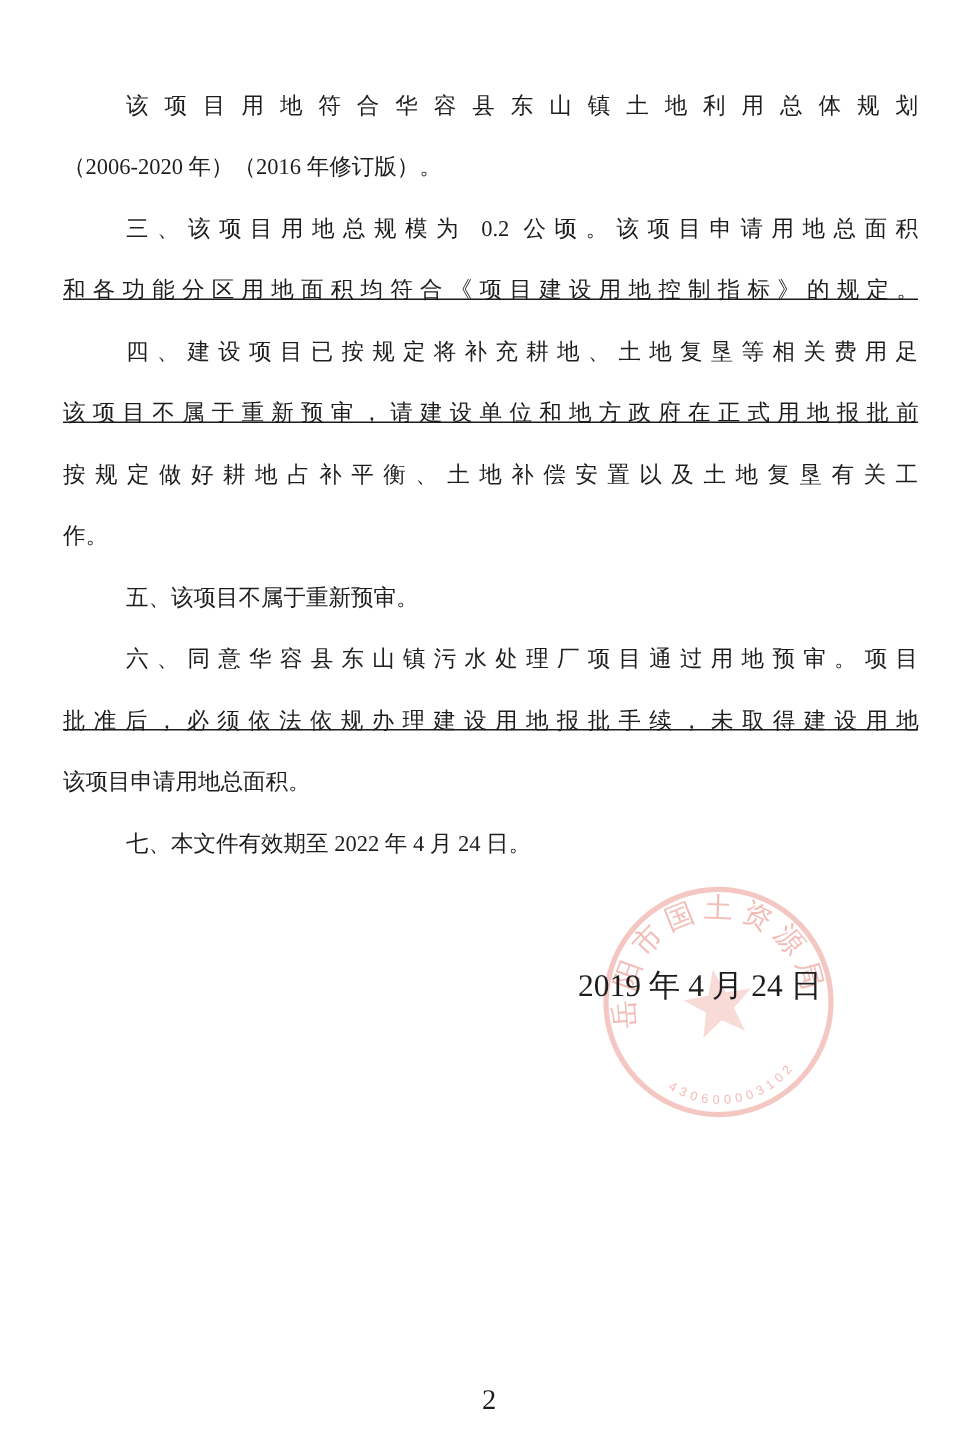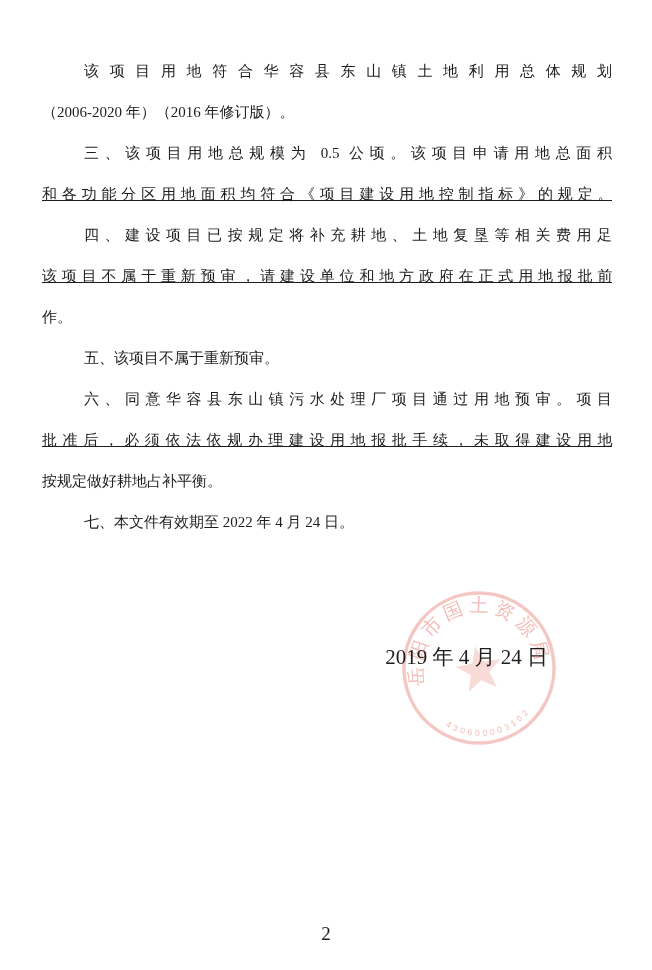--- a/index.html
+++ b/index.html
@@ -65,29 +65,30 @@
   }
 </style>
 </head>
 <body>
 
 <div class="page">
 
   <div class="text-block">
     <div class="ln ind just">该项目用地符合华容县东山镇土地利用总体规划</div>
     <div class="ln">（2006-2020 年）（2016 年修订版）。</div>
-    <div class="ln ind just">三、该项目用地总规模为 0.5 公顷。该项目申请用地总面积</div>
+    <div class="ln ind just">三、该项目用地总规模为 0.2 公顷。该项目申请用地总面积</div>
     <div class="ln just tight">和各功能分区用地面积均符合《项目建设用地控制指标》的规定。</div>
     <div class="ln ind just">四、建设项目已按规定将补充耕地、土地复垦等相关费用足</div>
     <div class="ln just tight">该项目不属于重新预审，请建设单位和地方政府在正式用地报批前</div>
+    <div class="ln just">按规定做好耕地占补平衡、土地补偿安置以及土地复垦有关工</div>
     <div class="ln">作。</div>
     <div class="ln ind">五、该项目不属于重新预审。</div>
     <div class="ln ind just">六、同意华容县东山镇污水处理厂项目通过用地预审。项目</div>
     <div class="ln just tight">批准后，必须依法依规办理建设用地报批手续，未取得建设用地</div>
-    <div class="ln">按规定做好耕地占补平衡。</div>
+    <div class="ln">该项目申请用地总面积。</div>
     <div class="ln ind">七、本文件有效期至 2022 年 4 月 24 日。</div>
   </div>
 
   <div class="date-line">2019 年 4 月 24 日</div>
 
   <div class="seal">
     <svg width="158" height="158" viewBox="0 0 158 158">
       <defs>
         <path id="sealTopArc" d="M 25.2 98.6 A 57 57 0 1 1 132.8 98.6" fill="none"></path>
         <path id="sealBottomArc" d="M 17.0 95.3 A 63 63 0 0 0 141.0 95.3" fill="none"></path>

